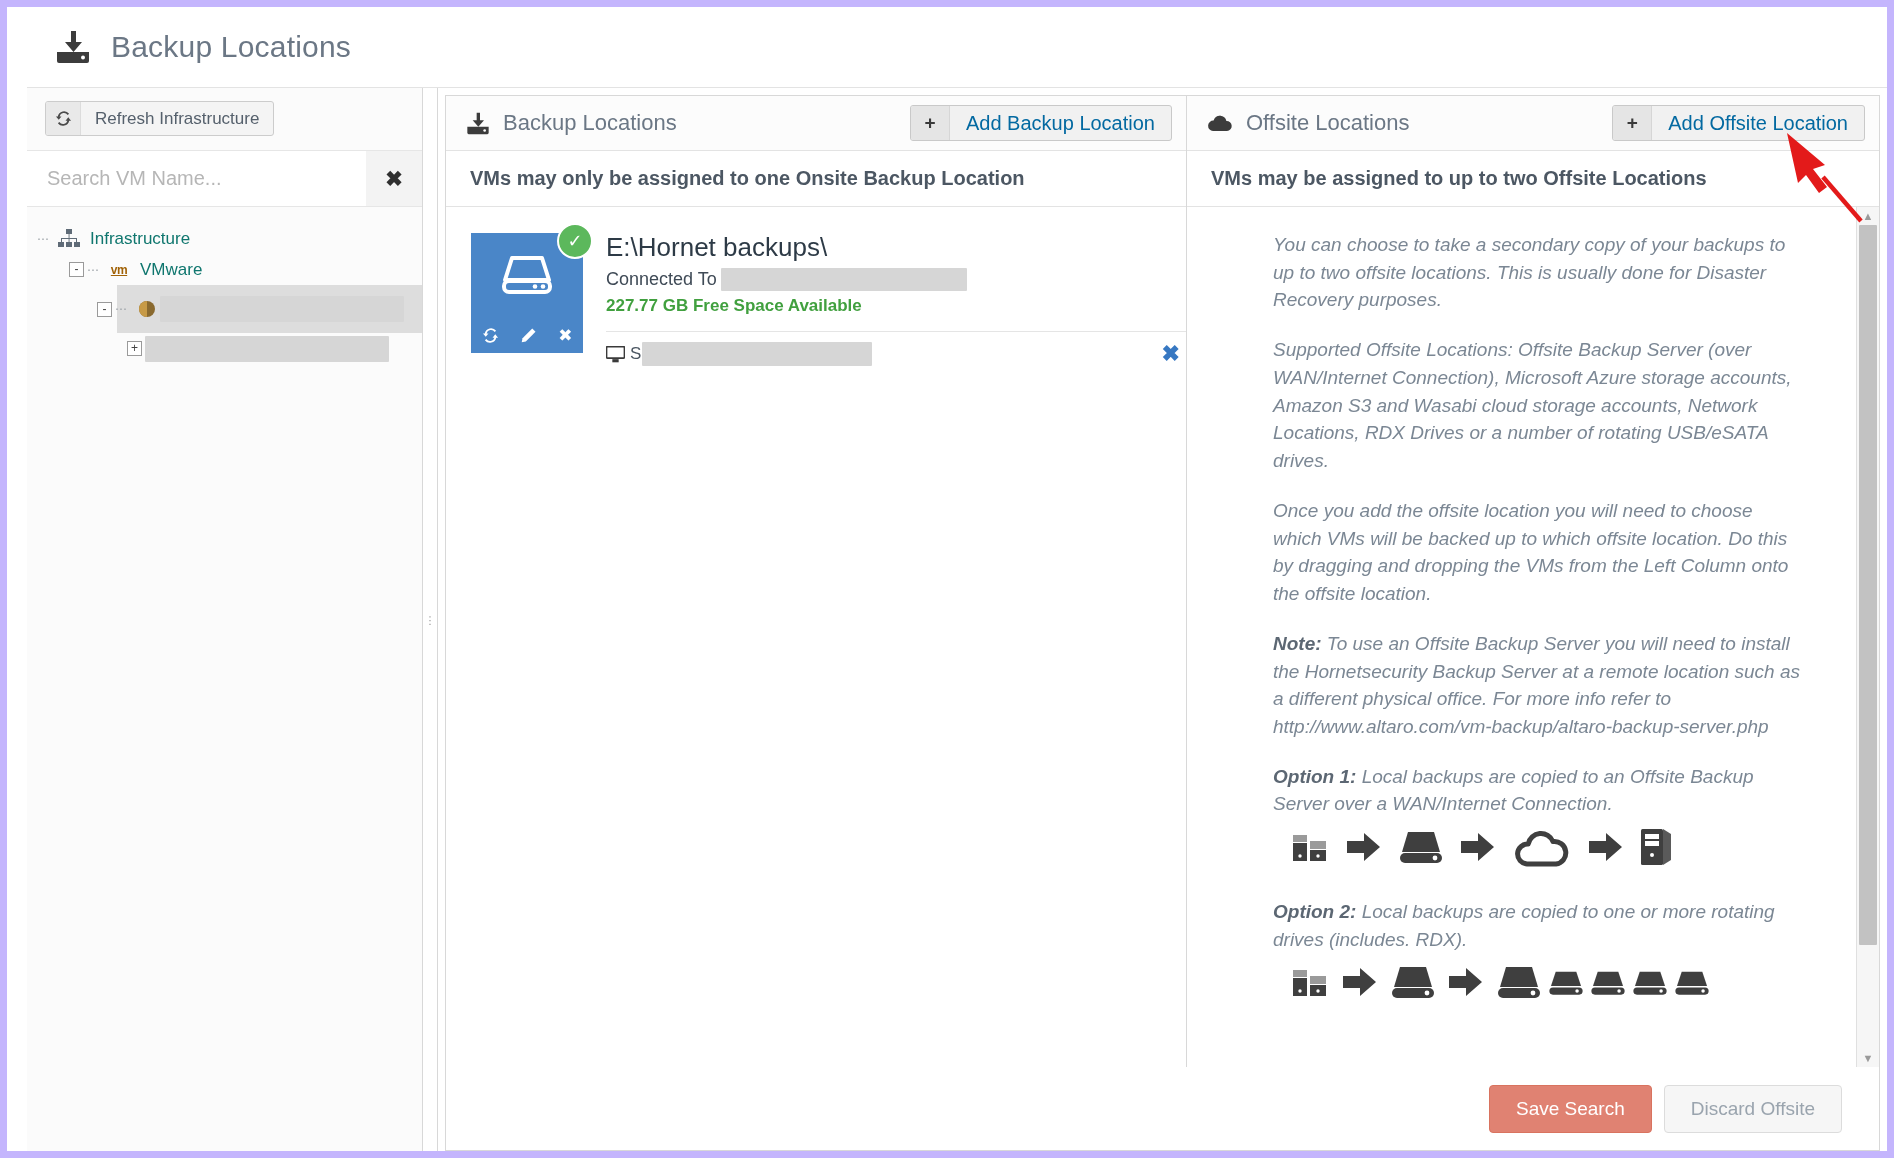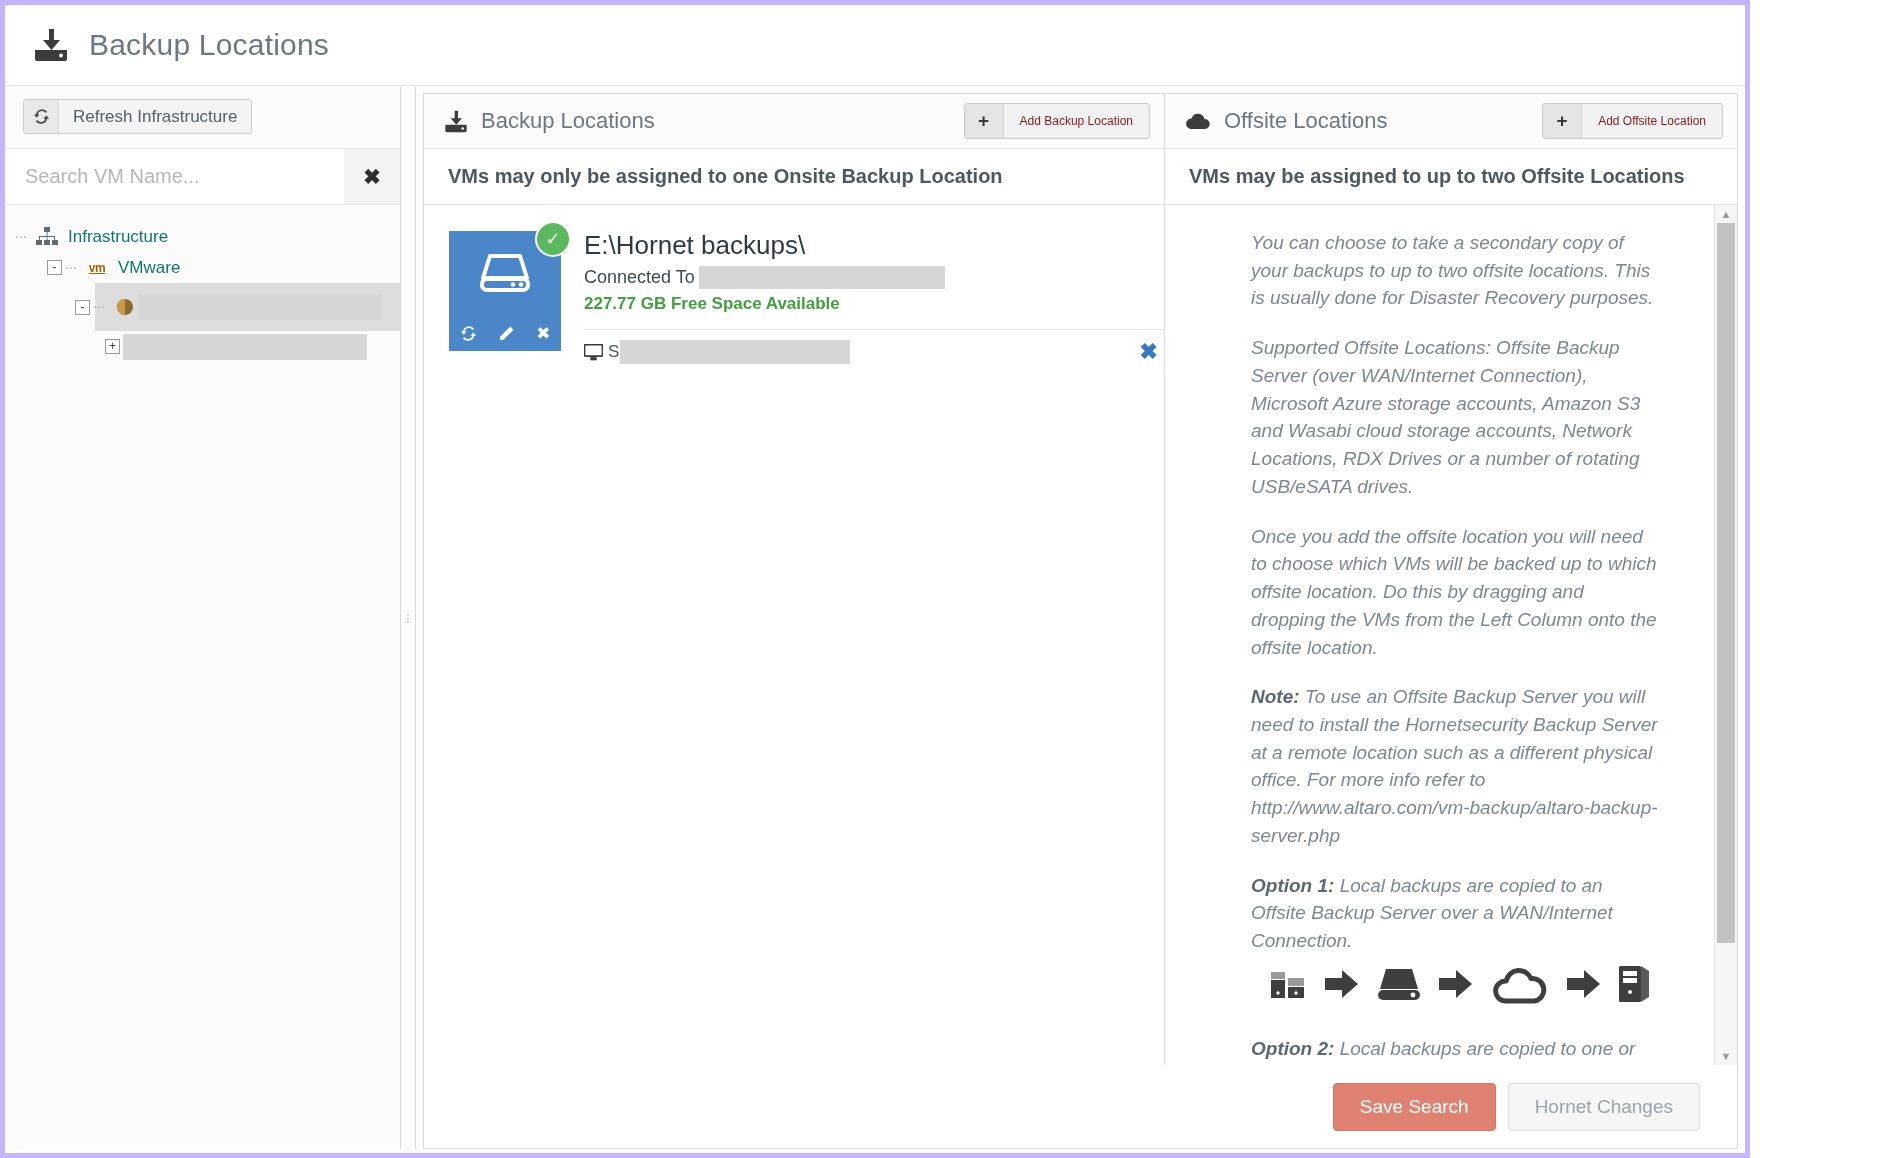--- a/index.html
+++ b/index.html
@@ -8,26 +8,27 @@
     background: #ffffff;
   }
   body {
     font-family: "Liberation Sans", sans-serif;
     width: 1894px;
     height: 1158px;
     overflow: hidden;
   }
   .app-frame {
     position: relative;
-    width: 1750px;
+    width: 1894px;
     height: 1158px;
     box-sizing: border-box;
-    border: 5px solid #c4b5fd;
+    border: 7px solid #c4b5fd;
     background: #ffffff;
     overflow: hidden;
+    padding-left: 20px;
   }
 
   
   .titlebar {
     height: 81px;
     display: flex;
     align-items: center;
     padding-left: 26px;
     border-bottom: 1px solid #e3e3e3;
     background: #ffffff;
@@ -295,22 +296,22 @@
     background: #e5e5e5;
     border-right: 1px solid #d6d6d6;
     color: #3a3a3a;
     font-size: 19px;
     font-weight: bold;
   }
   .btn-add .bl {
     display: flex;
     align-items: center;
     padding: 0 16px;
-    font-size: 12px;
-    color: #7f1d1d;
+    font-size: 20px;
+    color: #0369a1;
     white-space: nowrap;
   }
   .subhead {
     height: 56px;
     display: flex;
     align-items: center;
     padding-left: 24px;
     font-size: 20px;
     color: #4c5763;
     font-weight: bold;
@@ -827,21 +828,21 @@
               <div class="arrow">▲</div>
               <div class="thumb"></div>
               <div class="arrow">▼</div>
             </div>
           </div>
         </div>
       </div>
 
       <div class="footer">
         <button class="btn-save">Save Search</button>
-        <button class="btn-discard">Hornet Changes</button>
+        <button class="btn-discard">Discard Offsite</button>
       </div>
     </div>
   </div>
 
   <svg class="red-arrow" viewBox="0 0 90 100">
     <path d="M10 8 L48 40 L36 44 L50 62 L42 68 L29 50 L21 58 Z" fill="#e31a1a"></path>
     <path d="M46 52 L84 96" stroke="#e31a1a" stroke-width="4.5" fill="none"></path>
   </svg>
 
 </div>

